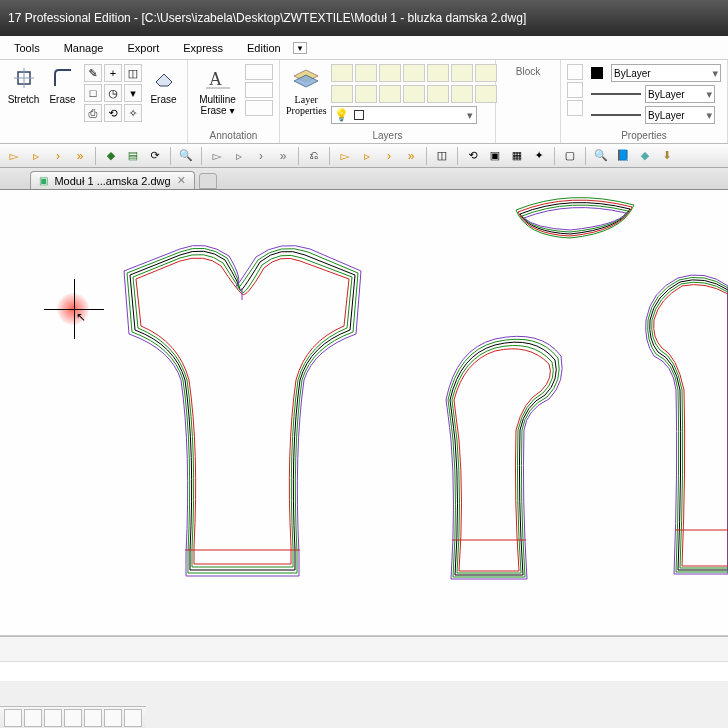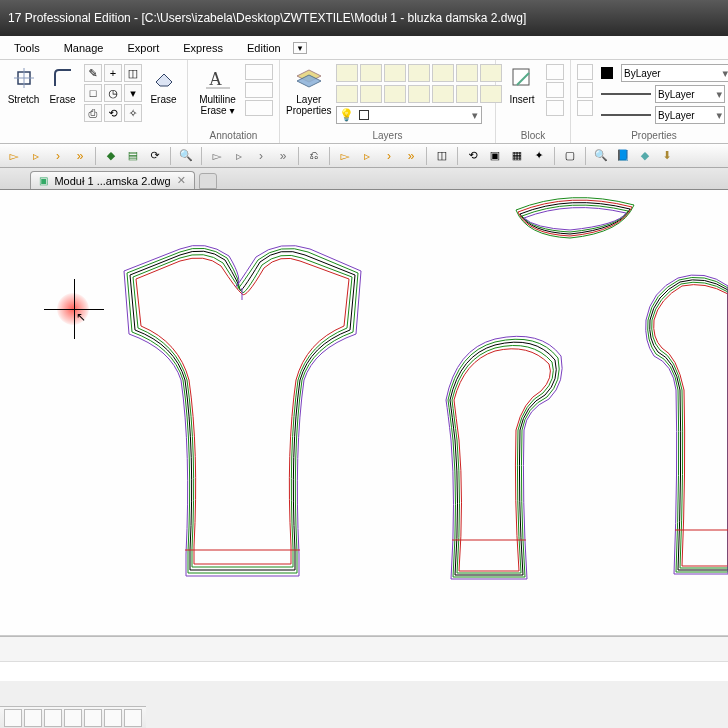--- a/index.html
+++ b/index.html
@@ -181,21 +181,21 @@
         <div class="cell" style="width:28px;height:16px;border:1px solid #ccc;"></div>
         <div class="cell" style="width:28px;height:16px;border:1px solid #ccc;"></div>
         <div class="cell" style="width:28px;height:16px;border:1px solid #ccc;"></div>
       </div>
     </div>
     <div class="ribbon-label">Annotation</div>
   </div>
 
   <div class="ribbon-group" style="width:216px;">
     <div class="ribbon-top">
-      <div class="big-btn" style="width:54px;">
+      <div class="big-btn" style="width:54px;font-family:Liberation Serif, serif;">
         <div class="ic">
             <svg width="28" height="24">
               <polygon points="2,10 14,4 26,10 14,16" fill="#e8d98a" stroke="#a88"></polygon>
               <polygon points="2,15 14,9 26,15 14,21" fill="#8ab0d8" stroke="#468" opacity=".85"></polygon>
             </svg>
           </div>
         <div class="lbl" style="white-space:pre-line">Layer
 Properties</div>
       </div>
       <div style="display:flex;flex-direction:column;gap:3px;">
@@ -222,36 +222,20 @@
           <span style="width:10px;height:10px;background:#fff;border:1px solid #333;margin:0 4px;display:inline-block;"></span>
           <span style="flex:1"></span>
             <span class="carrow">▾</span>
         </div>
       </div>
     </div>
     <div class="ribbon-label">Layers</div>
   </div>
 
   <div class="ribbon-group" style="width:78px;">
-    <div class="ribbon-top">
-      <div class="big-btn">
-        <div class="ic">
-            <svg width="26" height="26">
-              <rect x="4" y="4" width="16" height="16" fill="#fff" stroke="#555"></rect>
-              <path d="M8 20 L20 8" stroke="#5a8" stroke-width="2"></path>
-            </svg>
-          </div>
-        <div class="lbl">Insert</div>
-      </div>
-      <div style="display:flex;flex-direction:column;gap:2px;">
-        <div style="width:18px;height:16px;border:1px solid #ccc;"></div>
-        <div style="width:18px;height:16px;border:1px solid #ccc;"></div>
-        <div style="width:18px;height:16px;border:1px solid #ccc;"></div>
-      </div>
-    </div>
     <div class="ribbon-label">Block</div>
   </div>
 
   <div class="ribbon-group" style="flex:1;">
     <div class="ribbon-top" style="flex-direction:row;">
       <div style="display:flex;flex-direction:column;gap:2px;margin-right:4px;">
         <div style="width:16px;height:16px;border:1px solid #ccc;"></div>
         <div style="width:16px;height:16px;border:1px solid #ccc;"></div>
         <div style="width:16px;height:16px;border:1px solid #ccc;"></div>
       </div>

